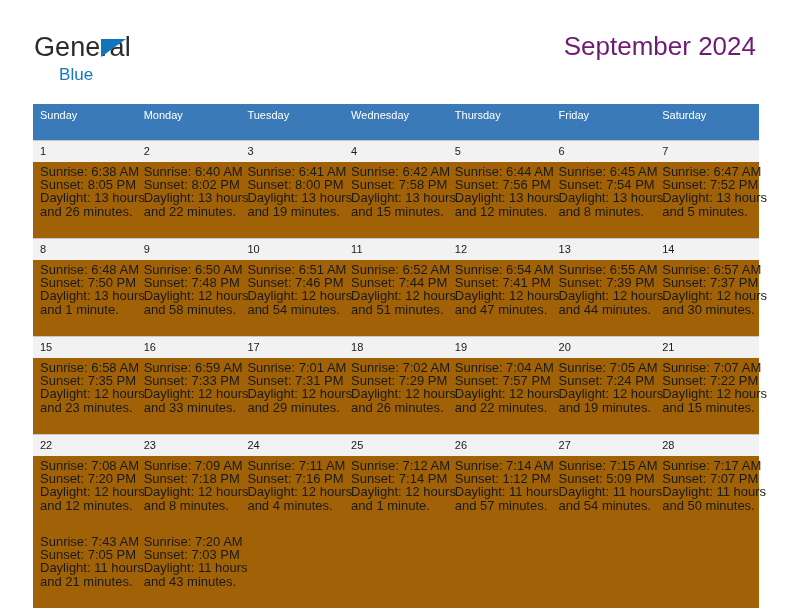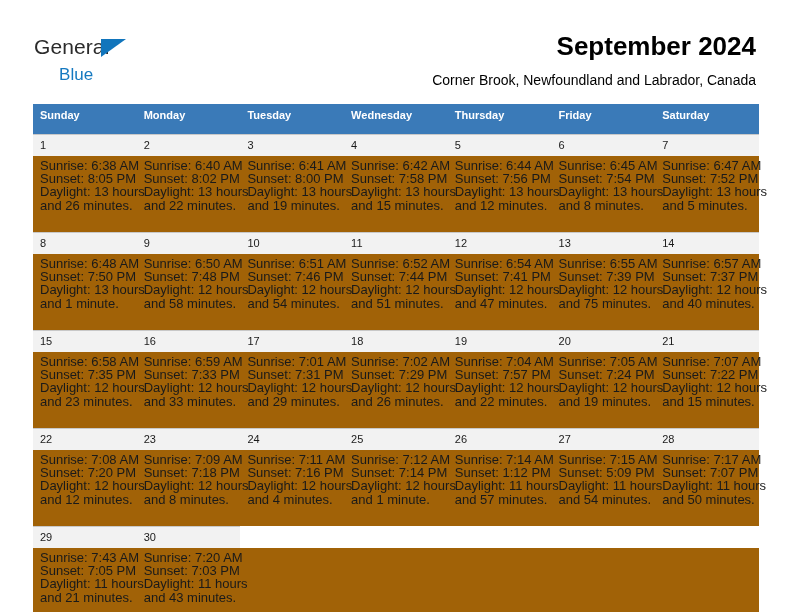--- a/index.html
+++ b/index.html
@@ -36,21 +36,21 @@
     position: absolute;
     left: 34px;
     top: 36px;
     width: 200px;
     height: 48px;
   }
   .brand-general {
     position: absolute;
     left: 0;
     top: 0;
-    font-size: 21px;
+    font-size: 27px;
     line-height: 22px;
     color: #2b2b2b;
     letter-spacing: 0.1px;
   }
   .brand-triangle {
     position: absolute;
     left: 67px;
     top: 3px;
     width: 0;
     height: 0;
@@ -69,22 +69,22 @@
 
   .title-block {
     position: absolute;
     right: 36px;
     top: 30px;
     text-align: right;
   }
   .cal-title {
     font-size: 26px;
     line-height: 32px;
-    color: #000000;
-    font-weight: bold;
+    color: #701a75;
+    font-weight: normal;
     margin: 0;
     white-space: nowrap;
   }
   .cal-subtitle {
     font-size: 14px;
     line-height: 20px;
     color: #000000;
     margin: 8px 0 0 0;
     white-space: nowrap;
   }
@@ -97,23 +97,23 @@
     width: 726px;
     border-collapse: collapse;
     table-layout: fixed;
   }
   .calendar col { width: 103.71px; }
 
   .calendar thead th {
     background: #3a7ab8;
     color: #ffffff;
     font-size: 11px;
-    font-weight: bold;
+    font-weight: normal;
     text-align: left;
-    padding: 5px 0 12px 7px;
+    padding: 5px 0 18px 7px;
     height: 12px;
     line-height: 13px;
     border: none;
   }
 
   .daynum-cell {
     background: #f2f2f2;
     font-size: 11px;
     line-height: 13px;
     color: #1a1a1a;
@@ -144,21 +144,20 @@
   <div class="header">
 
     <div class="brand">
       <span class="brand-general">General</span>
       <span class="brand-triangle"></span>
       <span class="brand-blue">Blue</span>
     </div>
 
     <div class="title-block">
       <h1 class="cal-title">September 2024</h1>
-      <p class="cal-subtitle">Corner Brook, Newfoundland and Labrador, Canada</p>
     </div>
 
   </div>
 
   <table class="calendar">
     <colgroup>
       <col>
         <col>
         <col>
         <col>
@@ -270,27 +269,27 @@
         <td class="info-cell">
           <div>Sunrise: 6:54 AM</div>
           <div>Sunset: 7:41 PM</div>
           <div>Daylight: 12 hours</div>
           <div>and 47 minutes.</div>
         </td>
         <td class="info-cell">
           <div>Sunrise: 6:55 AM</div>
           <div>Sunset: 7:39 PM</div>
           <div>Daylight: 12 hours</div>
-          <div>and 75 minutes.</div>
+          <div>and 44 minutes.</div>
         </td>
         <td class="info-cell">
           <div>Sunrise: 6:57 AM</div>
           <div>Sunset: 7:37 PM</div>
           <div>Daylight: 12 hours</div>
-          <div>and 40 minutes.</div>
+          <div>and 30 minutes.</div>
         </td>
       </tr>
 
       <tr>
         <td class="daynum-cell">15</td>
         <td class="daynum-cell">16</td>
         <td class="daynum-cell">17</td>
         <td class="daynum-cell">18</td>
         <td class="daynum-cell">19</td>
         <td class="daynum-cell">20</td>
@@ -389,29 +388,20 @@
         </td>
         <td class="info-cell">
           <div>Sunrise: 7:17 AM</div>
           <div>Sunset: 7:07 PM</div>
           <div>Daylight: 11 hours</div>
           <div>and 50 minutes.</div>
         </td>
       </tr>
 
       <tr>
-        <td class="daynum-cell">29</td>
-        <td class="daynum-cell">30</td>
-        <td class="daynum-cell empty"></td>
-        <td class="daynum-cell empty"></td>
-        <td class="daynum-cell empty"></td>
-        <td class="daynum-cell empty"></td>
-        <td class="daynum-cell empty"></td>
-      </tr>
-      <tr>
         <td class="info-cell">
           <div>Sunrise: 7:43 AM</div>
           <div>Sunset: 7:05 PM</div>
           <div>Daylight: 11 hours</div>
           <div>and 21 minutes.</div>
         </td>
         <td class="info-cell">
           <div>Sunrise: 7:20 AM</div>
           <div>Sunset: 7:03 PM</div>
           <div>Daylight: 11 hours</div>

